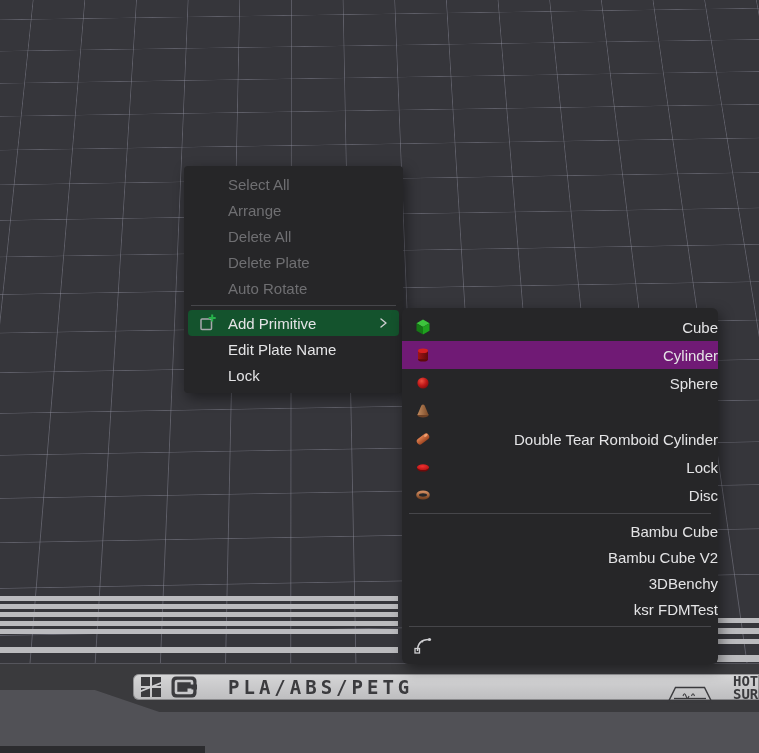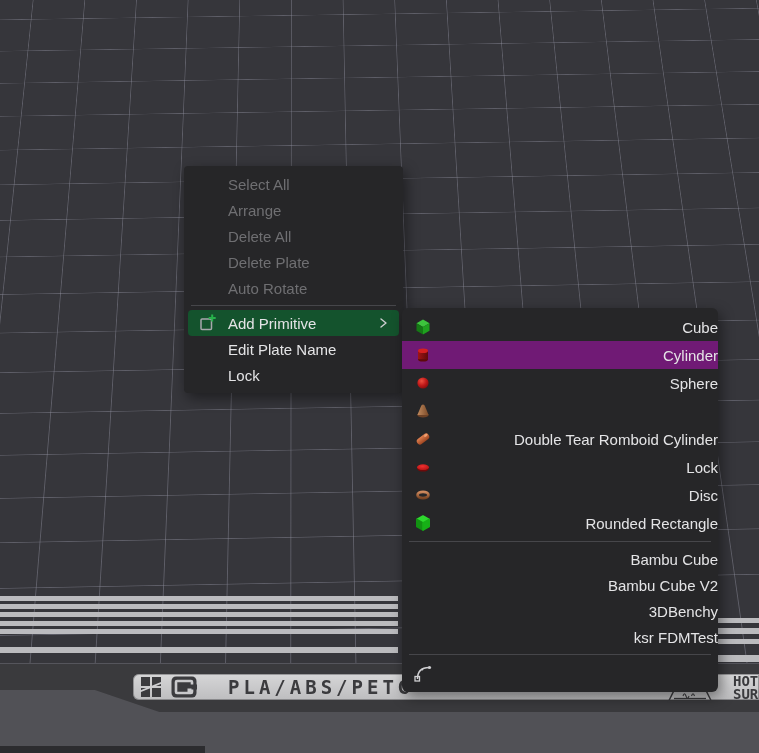--- a/index.html
+++ b/index.html
@@ -255,32 +255,20 @@
               <linearGradient id="gto" x1="0" y1="0" x2="0" y2="1">
                 <stop offset="0" stop-color="#cf8a5e"></stop>
                 <stop offset="1" stop-color="#7c4524"></stop>
               </linearGradient>
             </defs>
             <ellipse cx="9" cy="9" rx="5.4" ry="3.1" fill="none" stroke="url(#gto)" stroke-width="2.8"></ellipse>
           </svg>
         </span>
         <span class="label">Disc</span>
       </div>
-      <div class="menu-row tall">
-        <span class="gutter">
-          <svg width="18" height="18" viewBox="0 0 18 18">
-            <g stroke-linejoin="round" stroke-width="1.6">
-              <polygon points="9,2 15.2,5.5 9,9 2.8,5.5" fill="#2ed82e" stroke="#2ed82e"></polygon>
-              <polygon points="2.8,5.5 9,9 9,16 2.8,12.5" fill="#129212" stroke="#129212"></polygon>
-              <polygon points="15.2,5.5 9,9 9,16 15.2,12.5" fill="#17b017" stroke="#17b017"></polygon>
-            </g>
-          </svg>
-        </span>
-        <span class="label">Rounded Rectangle</span>
-      </div>
       <div class="menu-sep"></div>
       <div class="menu-row">
         <span class="gutter"></span>
         <span class="label">Bambu Cube</span>
       </div>
       <div class="menu-row">
         <span class="gutter"></span>
         <span class="label">Bambu Cube V2</span>
       </div>
       <div class="menu-row">

